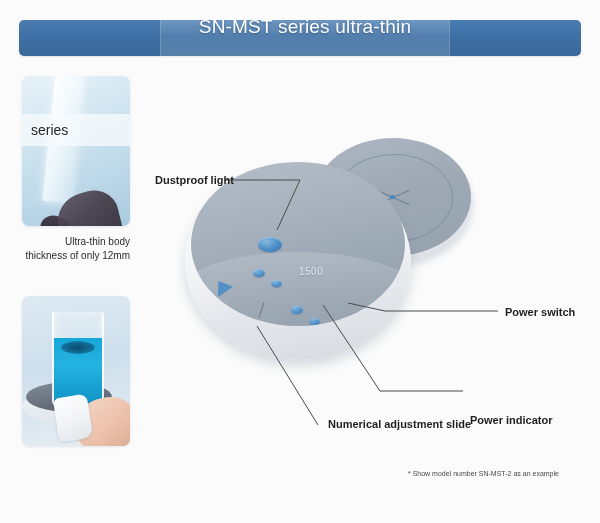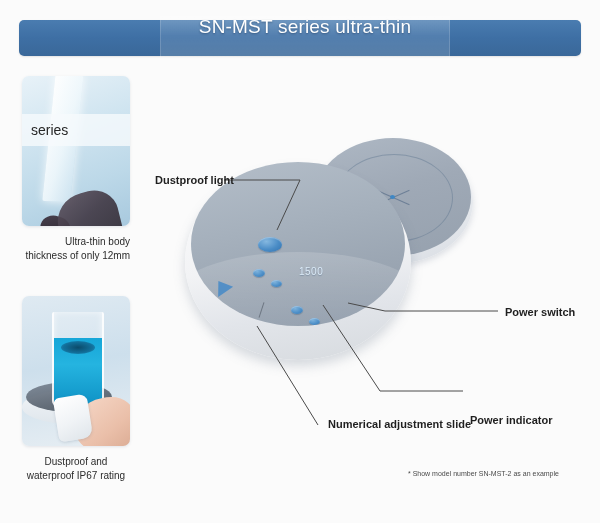--- a/index.html
+++ b/index.html
@@ -441,21 +441,20 @@
       <div class="base"></div>
       <div class="plate"></div>
       <div class="beaker">
         <div class="liquid">
           <div class="vortex"></div>
         </div>
       </div>
       <div class="hand-w"></div>
       <div class="cloth"></div>
     </div>
-    <div class="card-caption cap-center">Dustproof and waterproof IP67 rating</div>
   </div>
 
   <div class="device">
 
     <div class="plate-rim"></div>
     <div class="plate-top">
       <div class="plate-ring"></div>
       <div class="plate-cross">
         <i></i>
           <i></i>

